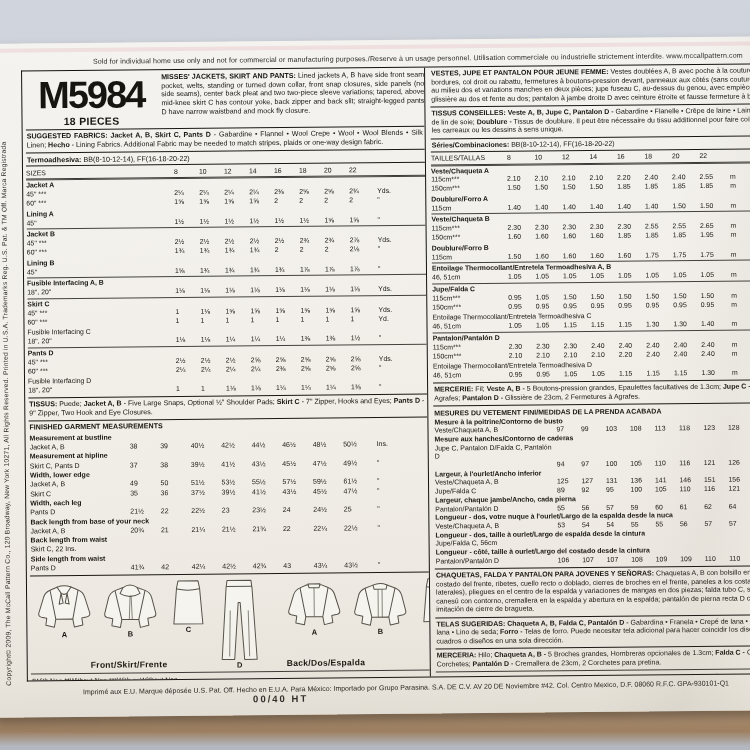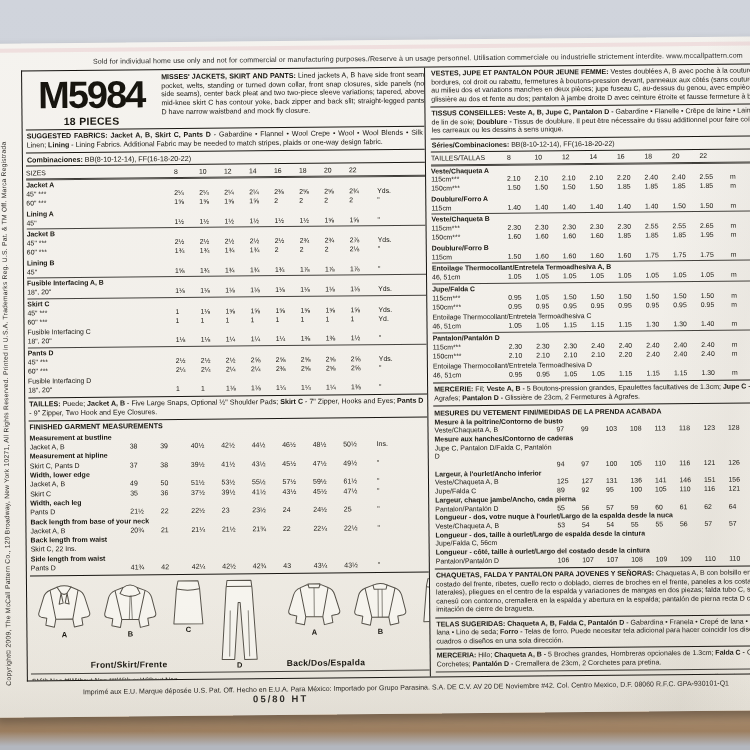--- a/index.html
+++ b/index.html
@@ -75,22 +75,22 @@
 
       <div class="col-en">
         <div class="hdr sec first">
           <div class="patblock">
             <div class="patnum">M5984</div>
             <div class="pieces">18 PIECES</div>
           </div>
           <div class="p just" style="flex:1;padding-left:4px;"><b>MISSES' JACKETS, SKIRT AND PANTS: </b><span>Lined jackets A, B have side front seam pocket, welts, standing or turned down collar, front snap closures, side panels (no side seams), center back pleat and two two-piece sleeve variations; tapered, above mid-knee skirt C has contour yoke, back zipper and back slit; straight-legged pants D have narrow waistband and mock fly closure.</span></div>
         </div>
 
-        <div class="sec p just"><b>SUGGESTED FABRICS: Jacket A, B, Skirt C, Pants D</b><span> - Gabardine • Flannel • Wool Crepe • Wool • Wool Blends • Silk Linen; </span><b>Lining</b><span> - Lining Fabrics. Additional Fabric may be needed to match stripes, plaids or one-way design fabric.</span></div>
-        <div class="sec oneline" style="padding:1.5px 1px;"><b>Combinaciones: </b><span>BB(8-10-12-14), FF(16-18-20-22)</span></div>
+        <div class="sec p just"><b>SUGGESTED FABRICS: Jacket A, B, Skirt C, Pants D</b><span> - Gabardine • Flannel • Wool Crepe • Wool • Wool Blends • Silk Linen; </span><b>Hecho</b><span> - Lining Fabrics. Additional Fabric may be needed to match stripes, plaids or one-way design fabric.</span></div>
+        <div class="sec oneline" style="padding:1.5px 1px;"><b>Termoadhesiva: </b><span>BB(8-10-12-14), FF(16-18-20-22)</span></div>
 
         <div class="sec stable t-en" style="padding:0 0 1px 0;">
             <div class="srow shead">
               <div class="lab">SIZES</div>
               <div class="c">8</div>
               <div class="c">10</div>
               <div class="c">12</div>
               <div class="c">14</div>
               <div class="c">16</div>
               <div class="c">18</div>
@@ -275,21 +275,21 @@
                 <div class="c">1⅛</div>
                 <div class="c">1¼</div>
                 <div class="c">1¼</div>
                 <div class="c">1¼</div>
                 <div class="c">1⅜</div>
                 <div class="u">"</div>
               </div>
             </div>
           </div>
 
-        <div class="sec p"><b>TAILLES: </b><span>Puede; </span><b>Jacket A, B</b><span> - Five Large Snaps, Optional ½" Shoulder Pads; </span><b>Skirt C</b><span> - 7" Zipper, Hooks and Eyes; </span><b>Pants D</b><span> - 9" Zipper, Two Hook and Eye Closures.</span></div>
+        <div class="sec p"><b>TISSUS: </b><span>Puede; </span><b>Jacket A, B</b><span> - Five Large Snaps, Optional ½" Shoulder Pads; </span><b>Skirt C</b><span> - 7" Zipper, Hooks and Eyes; </span><b>Pants D</b><span> - 9" Zipper, Two Hook and Eye Closures.</span></div>
 
         <div class="sec stable m-en">
           <div class="mtitle">FINISHED GARMENT MEASUREMENTS</div>
           <div>
               <div class="tgroup">
                 <div class="gname">Measurement at bustline</div>
                 <div class="srow">
                   <div class="lab">Jacket A, B</div>
                   <div class="c">38</div>
                   <div class="c">39</div>
@@ -802,18 +802,18 @@
         <div class="sec p"><b>MERCERIA: </b><span>Hilo; </span><b>Chaqueta A, B</b><span> - 5 Broches grandes, Hombreras opcionales de 1.3cm; </span><b>Falda C</b><span> - Cremallera de 18cm, Corchetes; </span><b>Pantalón D</b><span> - Cremallera de 23cm, 2 Corchetes para pretina.</span></div>
 
         <div class="footnote fr-notes">
           <span style="margin-left:66px;">*Avec Sens **Sans Sens ***Avec ou Sans Sens</span>
           <span style="margin-left:40px;">*Con Pelillo **Sin Pelillo ***Con o Sin Pelillo</span>
         </div>
       </div>
     </div>
 
     <div class="legal">Imprimé aux E.U. Marque déposée U.S. Pat. Off. Hecho en E.U.A. Para México: Importado por Grupo Parasina. S.A. DE C.V. AV 20 DE Noviembre #42.  Col. Centro Mexico, D.F. 08060 R.F.C. GPA-930101-Q1</div>
-    <div class="print-code">05/80 HT</div>
+    <div class="print-code">00/40 HT</div>
 
     <div class="wrinkle" style="left:430px;top:0;width:360px;height:674px;background:linear-gradient(100deg,transparent 60%,rgba(120,110,95,.12) 78%,transparent 92%);"></div>
     <div class="wrinkle" style="left:0;top:560px;width:792px;height:114px;background:linear-gradient(rgba(255,255,255,0) 0%,rgba(150,140,120,.08) 70%,rgba(120,110,95,.14) 100%);"></div>
   </div>
 </div>
 
 </body></html>

